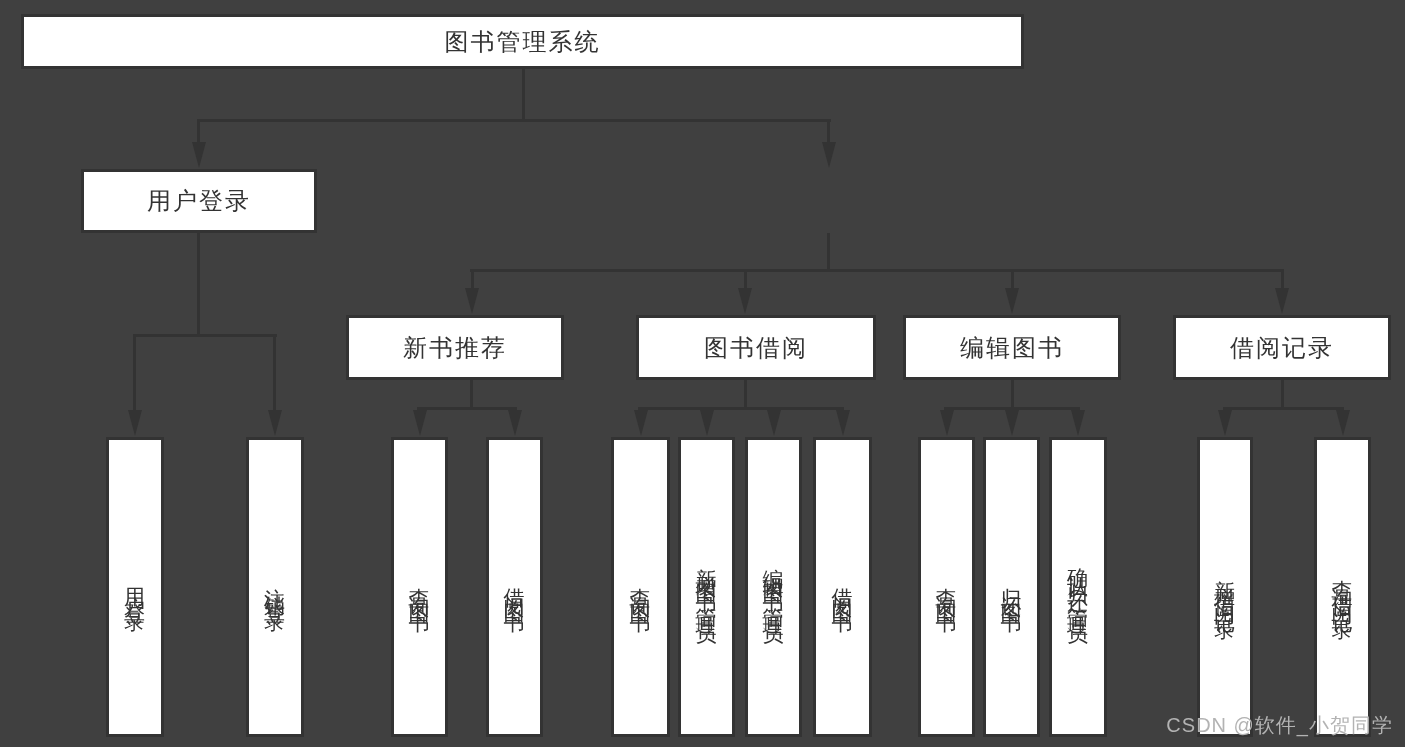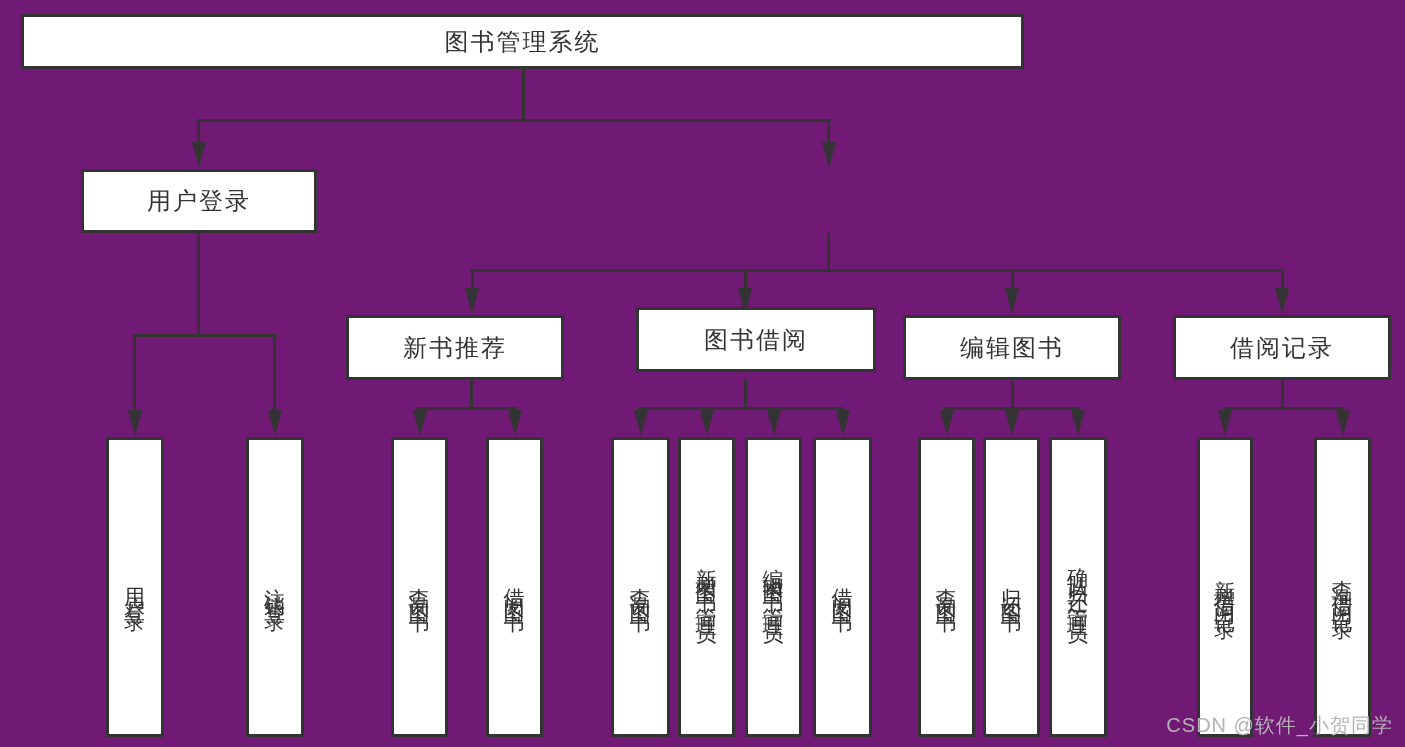--- a/index.html
+++ b/index.html
@@ -1,19 +1,19 @@
 <!DOCTYPE html>
 <html><head>
 <meta charset="utf-8">
 <style>
   html,body{margin:0;padding:0;background:#ffffff;}
   #canvas{
     position:relative;
     width:1405px;height:747px;
-    background:#701a75;
+    background:#404040;
     font-family:"Liberation Sans","DejaVu Sans",sans-serif;
     overflow:hidden;
   }
   .box{
     position:absolute;
     box-sizing:border-box;
     border:3px solid #333333;
     background:#ffffff;
     color:#333333;
     display:flex;
@@ -82,21 +82,21 @@
   <div class="vline" style="left:744px;top:269px;height:22px"></div>
   <div class="arrow" style="left:738px;top:288px"></div>
   <div class="vline" style="left:1011px;top:269px;height:22px"></div>
   <div class="arrow" style="left:1005px;top:288px"></div>
   <div class="vline" style="left:1281px;top:269px;height:22px"></div>
   <div class="arrow" style="left:1275px;top:288px"></div>
 
   <div class="box hbox" style="left:346px;top:315px;width:218px;height:65px">
     <span>新书推荐</span>
   </div>
-  <div class="box hbox" style="left:636px;top:307px;width:240px;height:65px">
+  <div class="box hbox" style="left:636px;top:315px;width:240px;height:65px">
     <span>图书借阅</span>
   </div>
   <div class="box hbox" style="left:903px;top:315px;width:218px;height:65px">
     <span>编辑图书</span>
   </div>
   <div class="box hbox" style="left:1173px;top:315px;width:218px;height:65px">
     <span>借阅记录</span>
   </div>
 
   <div class="vline" style="left:470px;top:380px;height:30px"></div>

